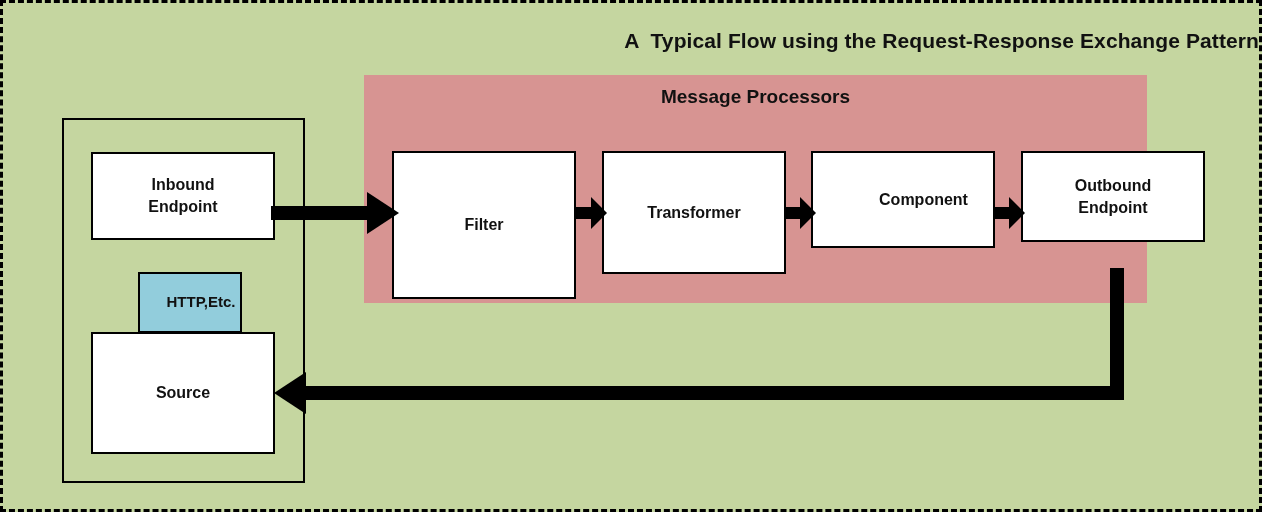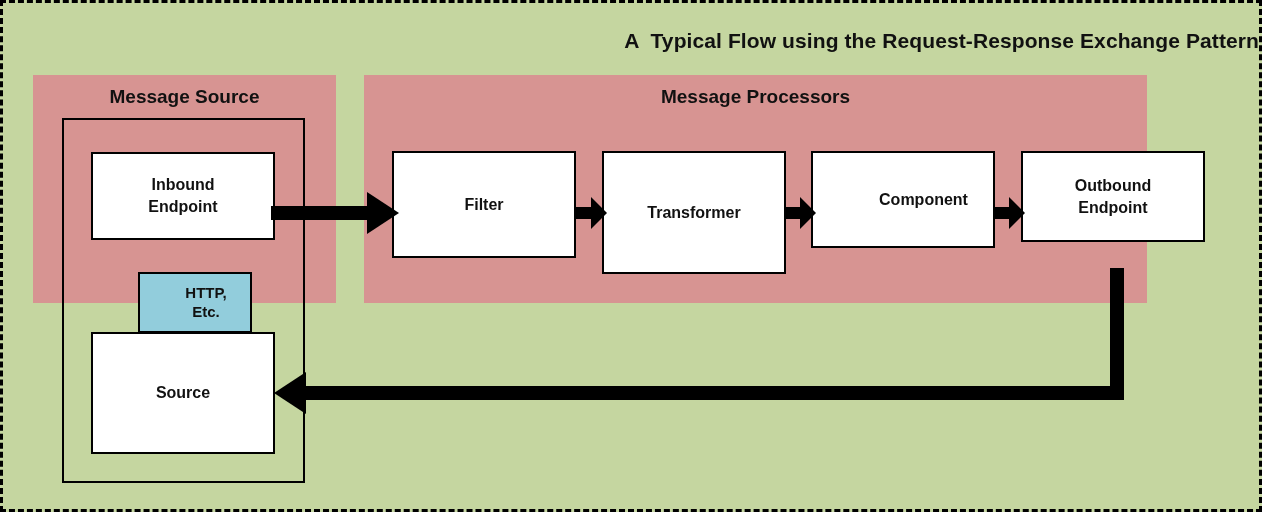--- a/index.html
+++ b/index.html
@@ -61,35 +61,34 @@
     display: flex;
     align-items: center;
     justify-content: center;
     text-align: center;
     font-size: 16px;
     font-weight: bold;
     color: #111111;
     line-height: 1.35;
   }
   #node-inbound   { left: 88px;  top: 149px; width: 184px; height: 88px; }
-  #node-filter    { left: 389px; top: 148px; width: 184px; height: 107px; }
+  #node-filter    { left: 389px; top: 148px; width: 184px; height: 148px; }
   #node-transform { left: 599px; top: 148px; width: 184px; height: 123px; }
   #node-component { left: 808px; top: 148px; width: 184px; height: 97px; padding-left: 41px; }
   #node-outbound  { left: 1018px;top: 148px; width: 184px; height: 91px; }
   #node-target    { left: 88px;  top: 329px; width: 184px; height: 122px; }
 
   
   #node-protocol {
     position: absolute;
     left: 135px; top: 269px;
-    width: 114px; height: 61px;
+    width: 104px; height: 61px;
     background: #92cddc;
     border: 2px solid #000000;
     display: flex;
-    flex-direction: column;
     align-items: center;
     justify-content: center;
     font-size: 15px;
     font-weight: bold;
     color: #111111;
     line-height: 1.25;
     z-index: 5;
     padding-left: 22px;
   }
 
@@ -105,23 +104,20 @@
   #arrow-c-o       { left: 990px; top: 192px; width: 32px;  height: 36px; }
   #arrow-return    { left: 265px; top: 265px; width: 860px; height: 135px; }
 </style>
 </head>
 <body>
 
 <div id="canvas">
 
   <div id="diagram-title">A  Typical Flow using the Request-Response Exchange Pattern</div>
 
-  <div class="panel" id="panel-source">
-    <div class="panel-title">Message Source</div>
-  </div>
 
   <div class="panel" id="panel-proc">
     <div class="panel-title">Message Processors</div>
   </div>
 
   <div id="source-container"></div>
 
   <div class="node" id="node-inbound">
     <span style="white-space:pre-line">Inbound
 Endpoint</span>

